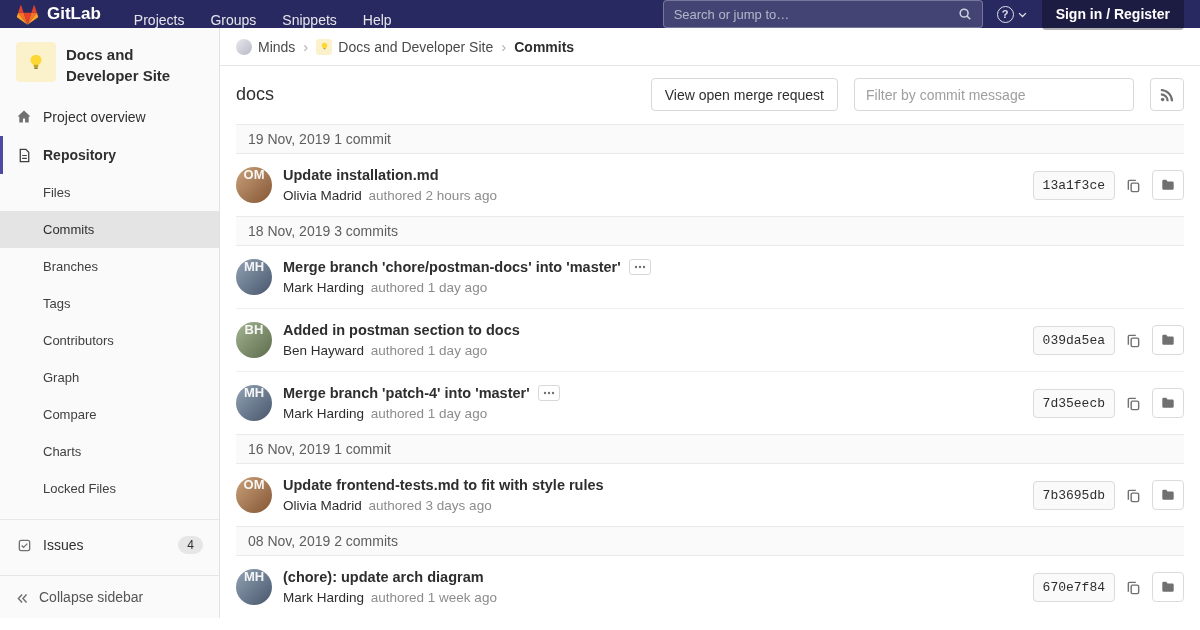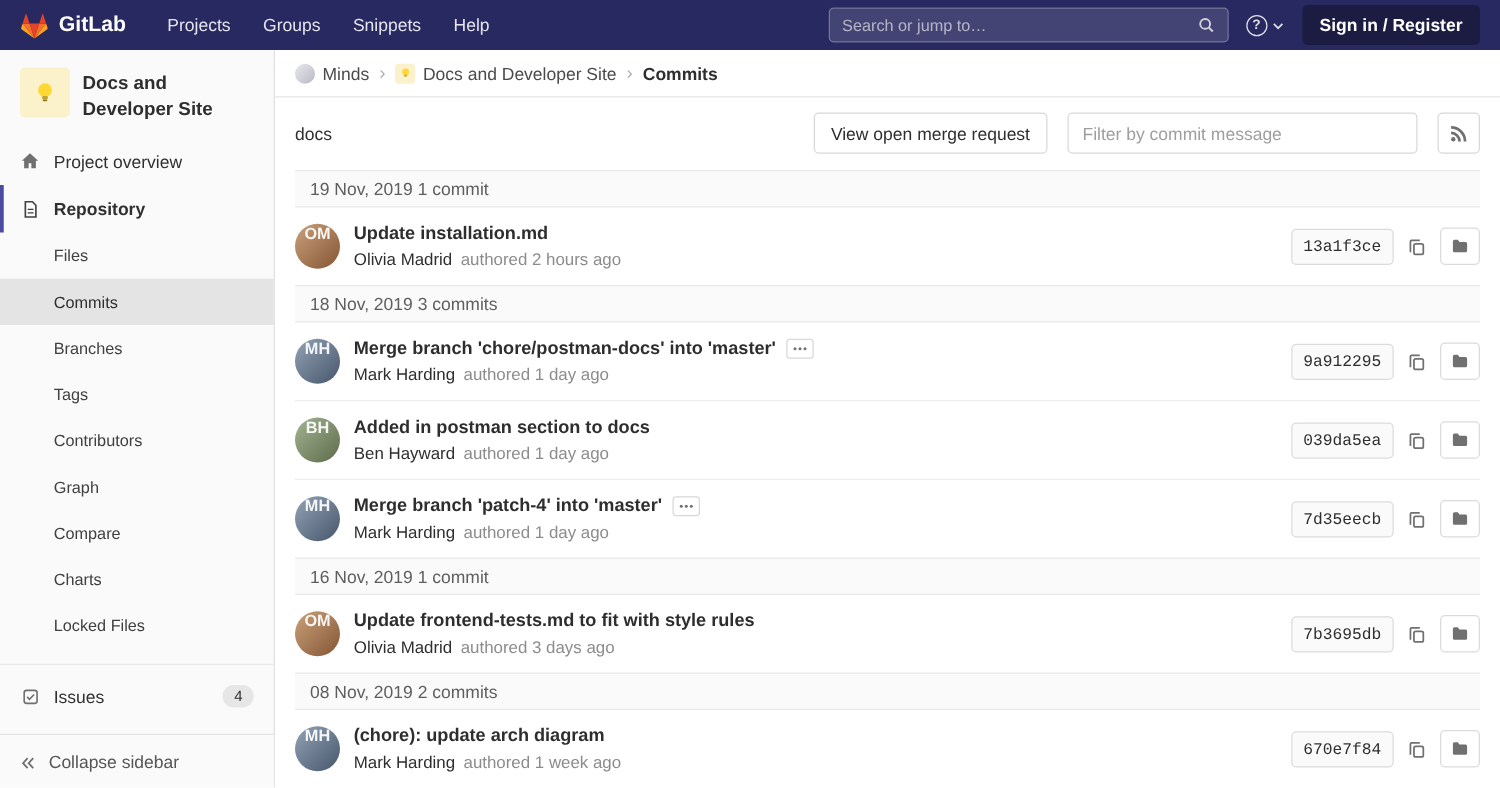--- a/index.html
+++ b/index.html
@@ -2,21 +2,21 @@
 <html><head>
 <meta charset="utf-8">
 <style>
   * { margin:0; padding:0; box-sizing:border-box; }
   html,body { width:1200px; height:630px; overflow:hidden; }
   body { font-family:"Liberation Sans", sans-serif; background:#fff; color:#2e2e2e; font-size:14px; }
   a { text-decoration:none; color:inherit; cursor:pointer; }
   button { cursor:pointer; font-family:inherit; }
 
   
-  .navbar { height:40px; background:#292961; display:flex; align-items:center; justify-content:space-between; padding:0 16px; }
+  .navbar { height:28px; background:#292961; display:flex; align-items:center; justify-content:space-between; padding:0 16px; }
   .nav-left { display:flex; align-items:center; height:100%; }
   .logo { display:flex; align-items:center; margin-right:8px; }
   .brand { color:#fff; font-weight:bold; font-size:17px; margin-right:20px; }
   .nav-menu { display:flex; list-style:none; height:100%; }
   .nav-menu li { color:rgba(255,255,255,.88); font-size:14px; padding:0 13px; line-height:40px; }
   .nav-right { display:flex; align-items:center; gap:14px; }
   .search-box { width:320px; height:28px; background:rgba(255,255,255,.12); border:1px solid rgba(255,255,255,.28); border-radius:4px; display:flex; align-items:center; padding:0 10px; }
   .search-box input { flex:1; background:transparent; border:none; outline:none; color:#fff; font-size:13px; }
   .search-box input::placeholder { color:rgba(255,255,255,.6); }
   .help { display:flex; align-items:center; gap:3px; color:rgba(255,255,255,.85); }
@@ -45,21 +45,21 @@
   .content { flex:1; display:flex; flex-direction:column; overflow:hidden; }
   .breadcrumbs { height:48px; display:flex; align-items:center; gap:8px; padding:0 16px; border-bottom:1px solid #e5e5e5; font-size:14px; color:#4a4a4a; }
   .crumb { display:flex; align-items:center; gap:6px; }
   .crumb-avatar-circle { width:16px; height:16px; border-radius:50%; background:linear-gradient(135deg,#e8e8ee,#b9b9c6); }
   .crumb-avatar-square { width:16px; height:16px; border-radius:3px; background:#fbf2cc; display:flex; align-items:center; justify-content:center; }
   .crumb-sep { color:#b0b0b0; font-size:15px; }
   .crumb-current { font-weight:700; color:#2e2e2e; }
 
   .controls { display:flex; align-items:center; margin:12px 16px 0; gap:16px; }
   .branch-dd { width:160px; height:33px; border:1px solid #d8d8d8; border-radius:4px; background:#fff; display:flex; align-items:center; justify-content:space-between; padding:0 12px; font-size:14px; color:#2e2e2e; }
-  .path-label { font-size:14px; color:#2e2e2e; }
+  .path-label { font-size:18px; color:#2e2e2e; }
   .btn { height:33px; border:1px solid #d8d8d8; border-radius:4px; background:#fff; font-size:14px; color:#2e2e2e; padding:0 13px; }
   .merge-btn { margin-left:auto; }
   .filter-input { width:280px; height:33px; border:1px solid #d8d8d8; border-radius:4px; padding:0 11px; font-size:14px; outline:none; color:#2e2e2e; }
   .filter-input::placeholder { color:#9e9e9e; }
   .rss-btn { width:34px; display:flex; align-items:center; justify-content:center; padding:0; }
 
   .commit-list { margin:13px 16px 0; }
   .date-bar { background:#fafafa; border-top:1px solid #e9e9e9; border-bottom:1px solid #e9e9e9; padding:6px 12px; font-size:14px; color:#5e5e5e; }
   .commit-row { display:flex; align-items:center; padding:13px 0; }
   .commit-row + .commit-row { border-top:1px solid #efefef; }
@@ -279,34 +279,20 @@
                   <circle cx="6" cy="2" r="1.2" fill="#707070"></circle>
                   <circle cx="10" cy="2" r="1.2" fill="#707070"></circle>
                 </svg>
               </button>
           </div>
           <div class="commit-meta">
             <a class="author">Mark Harding</a>
             <span class="authored">authored 1 day ago</span>
           </div>
         </div>
-        <div class="commit-actions">
-          <a class="sha-box">9a912295</a>
-          <button class="icon-btn">
-              <svg width="15" height="15" viewBox="0 0 16 16" fill="none" stroke="#707070" stroke-width="1.5">
-                <rect x="5.5" y="5.5" width="8" height="9" rx="1.5"></rect>
-                <path d="M10.5 2.5h-7a1 1 0 0 0-1 1v9"></path>
-              </svg>
-            </button>
-          <button class="folder-btn">
-              <svg width="14" height="14" viewBox="0 0 16 16" fill="#707070">
-                <path d="M1.5 3.5A1.5 1.5 0 0 1 3 2h3l1.5 2H13a1.5 1.5 0 0 1 1.5 1.5V12A1.5 1.5 0 0 1 13 13.5H3A1.5 1.5 0 0 1 1.5 12z"></path>
-              </svg>
-            </button>
-        </div>
       </div>
 
       <div class="commit-row">
         <div class="avatar a-bh">
             <span>BH</span>
           </div>
         <div class="commit-info">
           <div class="commit-title-row">
             <a class="commit-title">Added in postman section to docs</a>
           </div>

